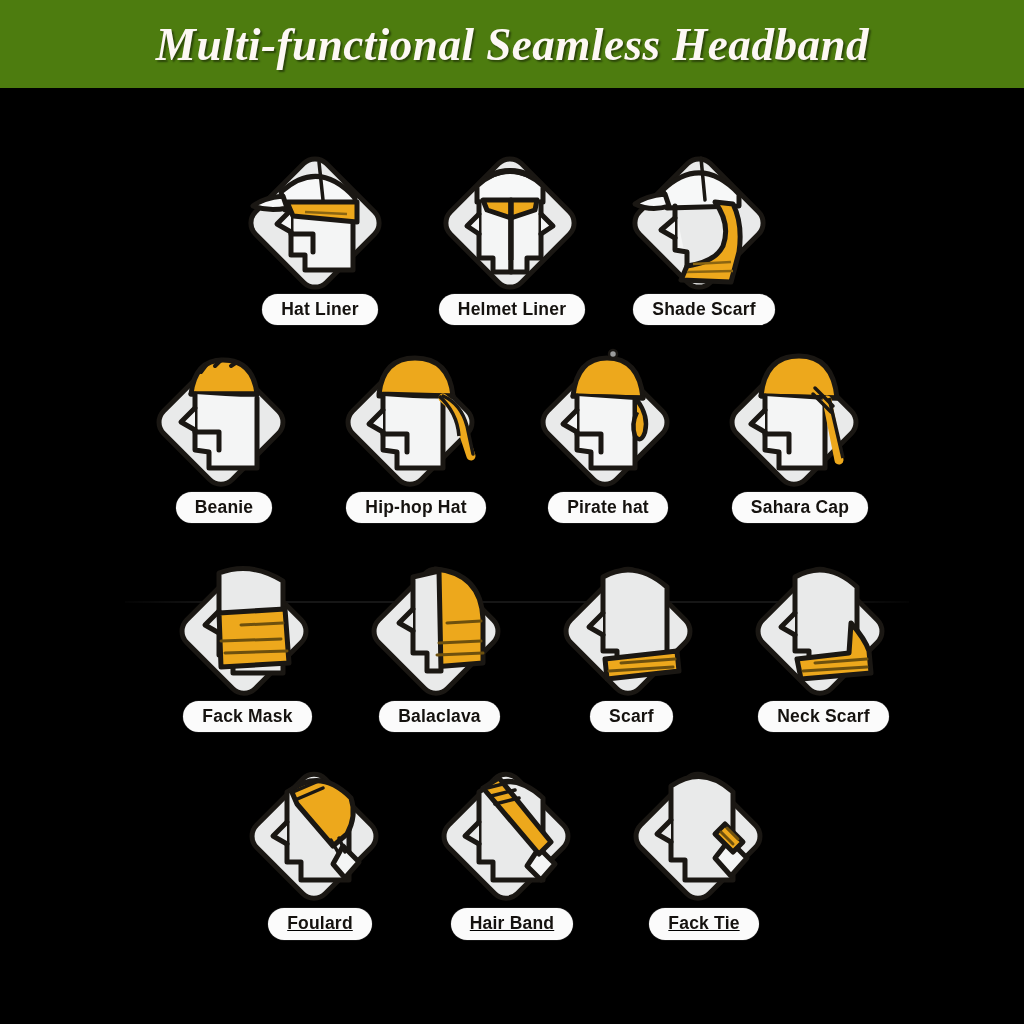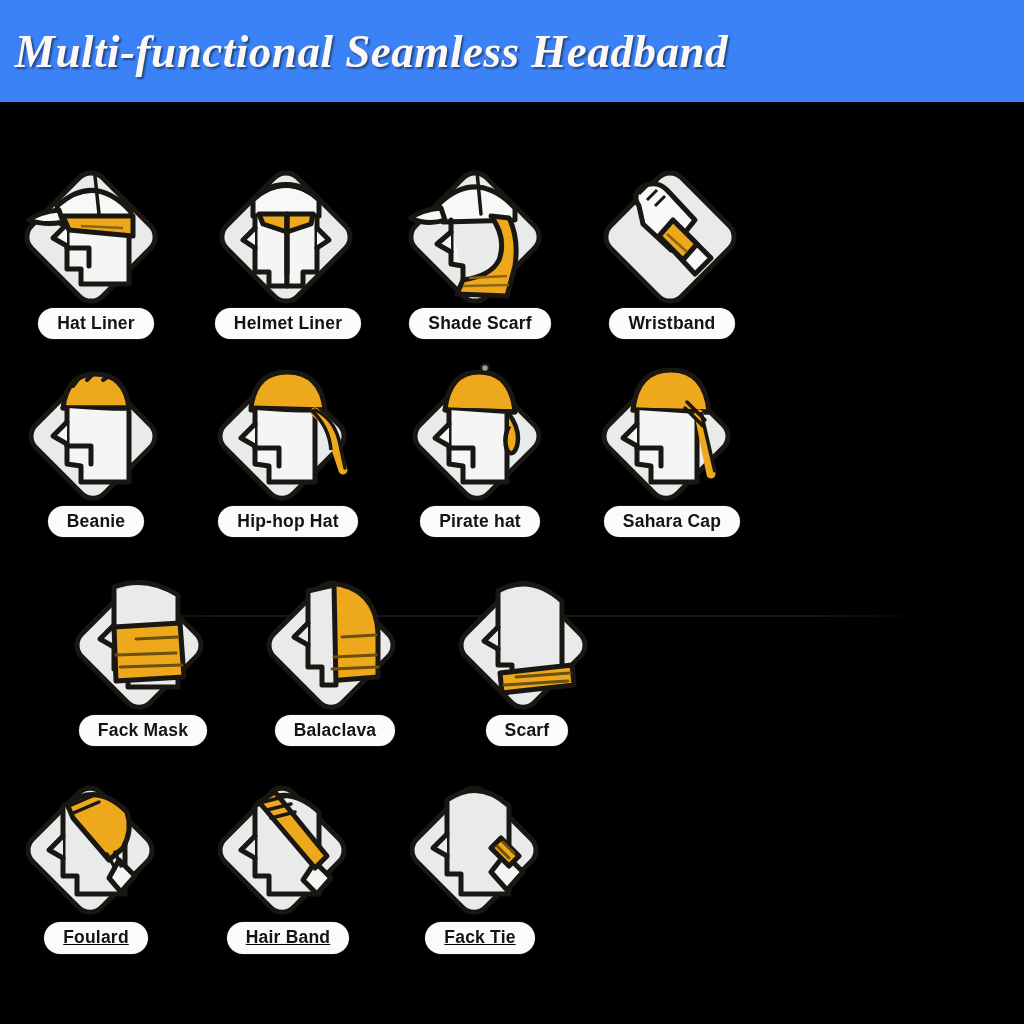--- a/index.html
+++ b/index.html
@@ -10,25 +10,25 @@
   body {
     width: 1024px;
     height: 1024px;
     overflow: hidden;
     font-family: "Liberation Sans", sans-serif;
     position: relative;
   }
 
   
   #header {
-    height: 102px;
-    background: #3b82f6;
+    height: 88px;
+    background: #4d7c0f;
     display: flex;
     align-items: center;
-    justify-content: flex-start;
+    justify-content: center;
     box-sizing: border-box;
   }
   #header-title {
     font-family: "Liberation Serif", "DejaVu Serif", serif;
     font-style: italic;
     font-weight: 700;
     font-size: 47px;
     letter-spacing: 0.5px;
     color: #fdf8f4;
     text-shadow: 2px 2px 2px rgba(0,0,0,0.45);
@@ -37,20 +37,21 @@
   }
 
   
   #grid-area {
     position: relative;
     height: 922px;
     padding: 0;
   }
   .row {
     display: flex;
+    justify-content: center;
     align-items: flex-start;
     gap: 0px;
   }
   .row-1 { margin-top: 52px; }
   .row-2 { margin-top: 13px; }
   .row-3 { margin-top: 24px; padding-left: 47px; }
   .row-4 { margin-top: 22px; text-decoration: underline; }
 
   .cell {
     width: 192px;
@@ -168,41 +169,20 @@
           <path d="M96 62 Q112 84 104 106 Q96 122 68 126 L62 140 L112 142 L120 112 Q124 84 114 64 Z" fill="#eda81c" stroke="#1a1713" stroke-width="5" stroke-linejoin="round"></path>
           <g stroke="#8a6512" stroke-width="2.5" fill="none">
             <path d="M74 124 L112 122"></path>
             <path d="M68 132 L114 131"></path>
           </g>
         </svg>
       </div>
       <div class="label-pill">Shade Scarf</div>
     </div>
 
-    <div class="cell">
-      <div class="icon-wrap">
-        <svg width="170" height="150" viewBox="0 0 170 150">
-          <g stroke="#1a1713" stroke-width="5" stroke-linejoin="round" fill="none">
-            <rect x="33" y="33" width="100" height="100" rx="16" transform="rotate(45 83 83)" fill="#e9eaea"></rect>
-          </g>
-          <g stroke="#1a1713" stroke-width="5" stroke-linejoin="round" stroke-linecap="round">
-            <path d="M52 52 Q44 40 56 32 Q70 26 80 36 L108 66 L84 96 L56 70 Z" fill="#f7f8f8"></path>
-            <path d="M98 78 L124 104 L108 120 L84 94 Z" fill="#f7f8f8"></path>
-          </g>
-          <g stroke="#1a1713" stroke-width="3" fill="none">
-            <path d="M52 40 L62 30"></path>
-            <path d="M60 46 L70 36"></path>
-            <path d="M68 52 L78 42"></path>
-          </g>
-          <path d="M86 66 L110 90 L96 106 L72 82 Z" fill="#eda81c" stroke="#1a1713" stroke-width="5" stroke-linejoin="round"></path>
-          <path d="M80 80 L100 98" stroke="#8a6512" stroke-width="2.5" fill="none"></path>
-        </svg>
-      </div>
-      <div class="label-pill">Wristband</div>
-    </div>
   </div>
 
   <div class="row row-2">
 
     <div class="cell">
       <div class="icon-wrap">
         <svg width="170" height="150" viewBox="0 0 170 150">
           <g stroke="#1a1713" stroke-width="5" stroke-linejoin="round" fill="none">
             <rect x="33" y="36" width="97" height="97" rx="16" transform="rotate(45 82 85)" fill="#e9eaea"></rect>
           </g>
@@ -346,20 +326,39 @@
           <path d="M58 112 L130 104 L132 124 L60 132 Z" fill="#eda81c" stroke="#1a1713" stroke-width="5" stroke-linejoin="round"></path>
           <g stroke="#6d500e" stroke-width="3" fill="none" stroke-linecap="round">
             <path d="M74 116 L128 112"></path>
             <path d="M62 124 L126 120"></path>
           </g>
         </svg>
       </div>
       <div class="label-pill">Scarf</div>
     </div>
 
+    <div class="cell">
+      <div class="icon-wrap">
+        <svg width="170" height="150" viewBox="0 0 170 150">
+          <g stroke="#1a1713" stroke-width="5" stroke-linejoin="round" fill="none">
+            <rect x="32" y="36" width="97" height="97" rx="16" transform="rotate(45 81 85)" fill="#e9eaea"></rect>
+          </g>
+          <g stroke="#1a1713" stroke-width="5" stroke-linejoin="round" stroke-linecap="round">
+            <path d="M56 30 L56 104 L70 104 L70 120 L118 120 L118 40 Q88 12 56 30 Z" fill="#e9eaea"></path>
+            <path d="M56 66 L42 80 L56 88" fill="#e9eaea"></path>
+          </g>
+          <path d="M112 76 Q126 92 130 104 L132 126 L62 132 L58 112 L110 106 Z" fill="#eda81c" stroke="#1a1713" stroke-width="5" stroke-linejoin="round"></path>
+          <g stroke="#6d500e" stroke-width="3" fill="none" stroke-linecap="round">
+            <path d="M76 116 L128 112"></path>
+            <path d="M64 124 L128 120"></path>
+          </g>
+        </svg>
+      </div>
+      <div class="label-pill">Neck Scarf</div>
+    </div>
   </div>
 
   <div class="row row-4">
 
     <div class="cell">
       <div class="icon-wrap">
         <svg width="170" height="150" viewBox="0 0 170 150">
           <g stroke="#1a1713" stroke-width="5" stroke-linejoin="round" fill="none">
             <rect x="30" y="34" width="97" height="97" rx="16" transform="rotate(45 79 83)" fill="#e9eaea"></rect>
           </g>

